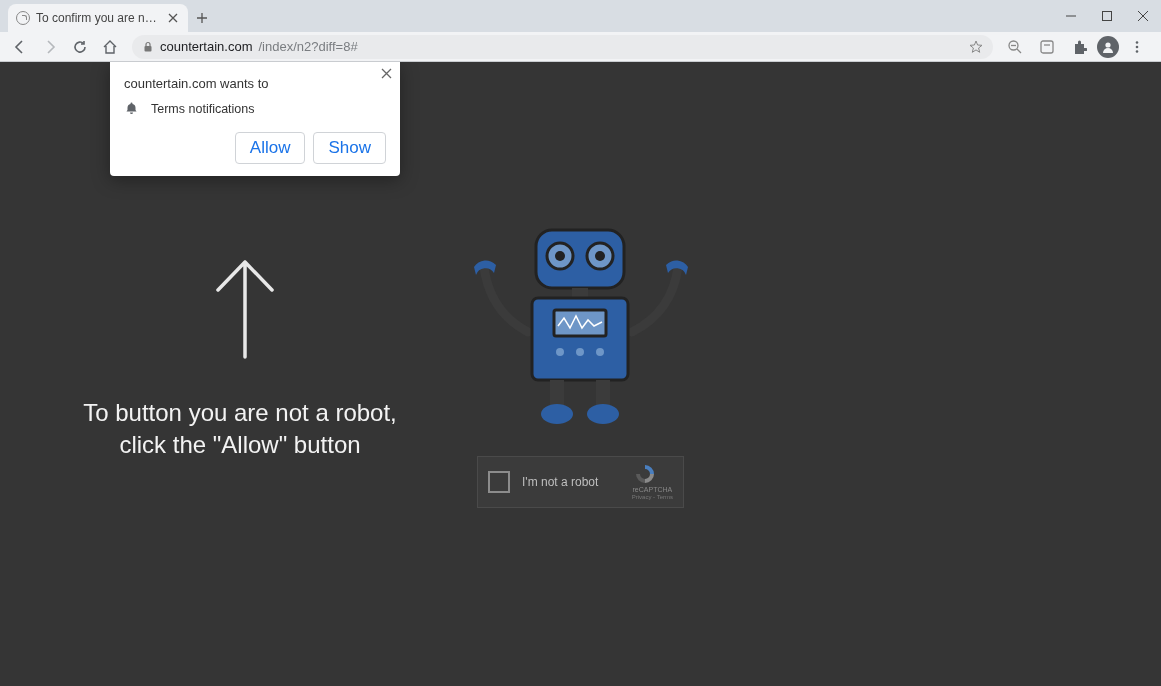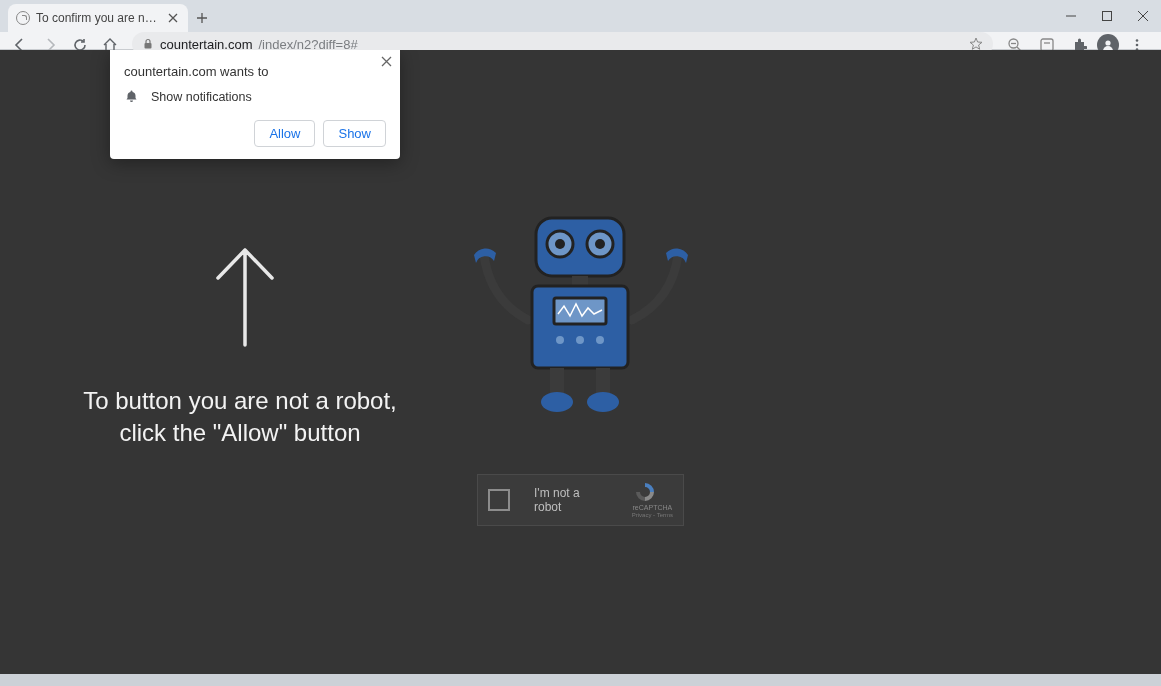--- a/index.html
+++ b/index.html
@@ -10,21 +10,21 @@
 .tab { background: #f2f3f5; width: 180px; height: 28px; border-radius: 8px 8px 0 0; display: flex; align-items: center; padding: 0 8px; gap: 6px; font-size: 12px; color: #444; }
 .tab .favicon { width: 14px; height: 14px; border: 1.2px solid #888; border-radius: 50%; display:flex; align-items:center; justify-content:center; flex: 0 0 14px;}
 .tab .favicon:before { content:""; width:4px; height:4px; border:1px solid #888; border-bottom:none; border-left:none; border-radius: 0 50% 0 0; position:relative; top:-1px; left:1px;}
 .tab .tab-title { flex: 1; white-space: nowrap; overflow: hidden; text-overflow: ellipsis; }
 .tab .tab-close { width: 14px; height: 14px; display:flex; align-items:center; justify-content:center; color:#555; cursor:pointer;}
 .newtab { width: 28px; height: 28px; display:flex; align-items:center; justify-content:center; color:#555; font-size:16px; cursor:pointer;}
 .win-controls { position:absolute; right:0; top:0; height:32px; display:flex; }
 .win-controls div { width:36px; display:flex; align-items:center; justify-content:center; color:#444; font-size:12px; cursor:pointer;}
 
 
-.toolbar { height: 18px; background:#f2f3f5; display:flex; align-items:flex-start; padding: 0 6px; gap:2px; border-bottom: 1px solid #c9ccd0;}
+.toolbar { height: 30px; background:#f2f3f5; display:flex; align-items:center; padding: 0 6px; gap:2px; border-bottom: 1px solid #c9ccd0;}
 .tool-btn { width:28px; height:26px; display:flex; align-items:center; justify-content:center; color:#5f6368; cursor:pointer; border-radius:4px;}
 .tool-btn.disabled { color:#b5b8bc; cursor:default;}
 .address-bar { flex:1; height:24px; background:#e9eaec; border-radius:12px; display:flex; align-items:center; padding: 0 10px; gap:6px; margin: 0 6px; font-size:13px; color:#202124;}
 .lock { width:12px; height:12px; }
 .address-bar .domain { color:#202124; }
 .address-bar .path { color:#7a7d81; }
 .address-star { margin-left:auto; color:#888;}
 .right-tools { display:flex; gap:4px; align-items:center; padding-right:4px;}
 .avatar { width:22px; height:22px; background:#5f6368; border-radius:50%; display:flex; align-items:center; justify-content:center;}
 .avatar svg { fill:#f2f3f5; }
@@ -32,33 +32,33 @@
 
 .page { height: calc(686px - 62px); background:#353535; position:relative; overflow:hidden; }
 
 
 .notif { position:absolute; left:110px; top:0; width:290px; background:#fff; border-radius: 0 0 4px 4px; box-shadow: 0 4px 18px rgba(0,0,0,.35); padding: 14px 14px 12px 14px; z-index:10;}
 .notif .close { position:absolute; top:6px; right:8px; color:#666; font-size:14px; cursor:pointer; line-height:1;}
 .notif .origin { font-size:13px; color:#333; margin-bottom:10px;}
 .notif .perm-row { display:flex; align-items:center; gap:12px; font-size:12.5px; color:#333; margin-bottom:16px;}
 .notif .bell { color:#5f6368;}
 .notif .actions { display:flex; gap:8px; justify-content:flex-end;}
-.notif button { background:#fff; border:1px solid #d0d3d7; color:#1a73e8; font-size:13px; padding:5px 14px; border-radius:4px; cursor:pointer;}
+.notif button { background:#fff; border:1px solid #d0d3d7; color:#1a73e8; font-size:17px; padding:5px 14px; border-radius:4px; cursor:pointer;}
 
 
 .arrow { position:absolute; left:210px; top:190px; }
 
 
 .instruction { position:absolute; left:70px; top:335px; width:340px; text-align:center; color:#f3f3f3; font-size:24px; line-height:1.35; font-weight:400;}
 
 
 .robot { position:absolute; left:460px; top:150px; }
 
 
-.recaptcha { position:absolute; left:477px; top:424px; width:207px; height:52px; background:#3b3b3b; border:1px solid #4a4a4a; display:flex; align-items:center; padding:8px 10px; gap:24px; }
+.recaptcha { position:absolute; left:477px; top:394px; width:207px; height:52px; background:#3b3b3b; border:1px solid #4a4a4a; display:flex; align-items:center; padding:8px 10px; gap:12px; }
 .recaptcha .cb { width:22px; height:22px; border:2px solid #8c8c8c; background:#3b3b3b;}
 .recaptcha .label { font-size:12px; color:#bfbfbf; flex:1;}
 .recaptcha .badge { text-align:center; font-size:7px; color:#888; line-height:1.2;}
 .recaptcha .badge .logo { width:26px; height:22px; margin-bottom:1px;}
 .recaptcha .badge .links { font-size:6px; color:#777;}
 
 svg { display:block; }
 </style>
 </head>
 <body>
@@ -177,21 +177,21 @@
           <path d="M1 1 L10 10 M10 1 L1 10" stroke="#666" stroke-width="1.3"></path>
         </svg>
     </span>
     <div class="origin">countertain.com wants to</div>
     <div class="perm-row">
       <span class="bell">
         <svg width="15" height="15" viewBox="0 0 15 15">
             <path d="M7.5 1.5 a1 1 0 0 1 1 1 v.4 a4 4 0 0 1 3 3.9 v2.2 l1 1.5 H2.5 l1-1.5 V6.8 a4 4 0 0 1 3-3.9 v-.4 a1 1 0 0 1 1-1 Z M6 11.5 a1.5 1.5 0 0 0 3 0" fill="#5f6368"></path>
           </svg>
       </span>
-      <span>Show notifications</span>
+      <span>Terms notifications</span>
     </div>
     <div class="actions">
       <button>Allow</button>
       <button>Show</button>
     </div>
   </div>
 
   <div class="arrow">
     <svg width="70" height="110" viewBox="0 0 70 110">
       <path d="M35 10 L35 105 M35 10 L8 38 M35 10 L62 38" stroke="#e8e8e8" stroke-width="3.5" fill="none" stroke-linecap="round"></path>

